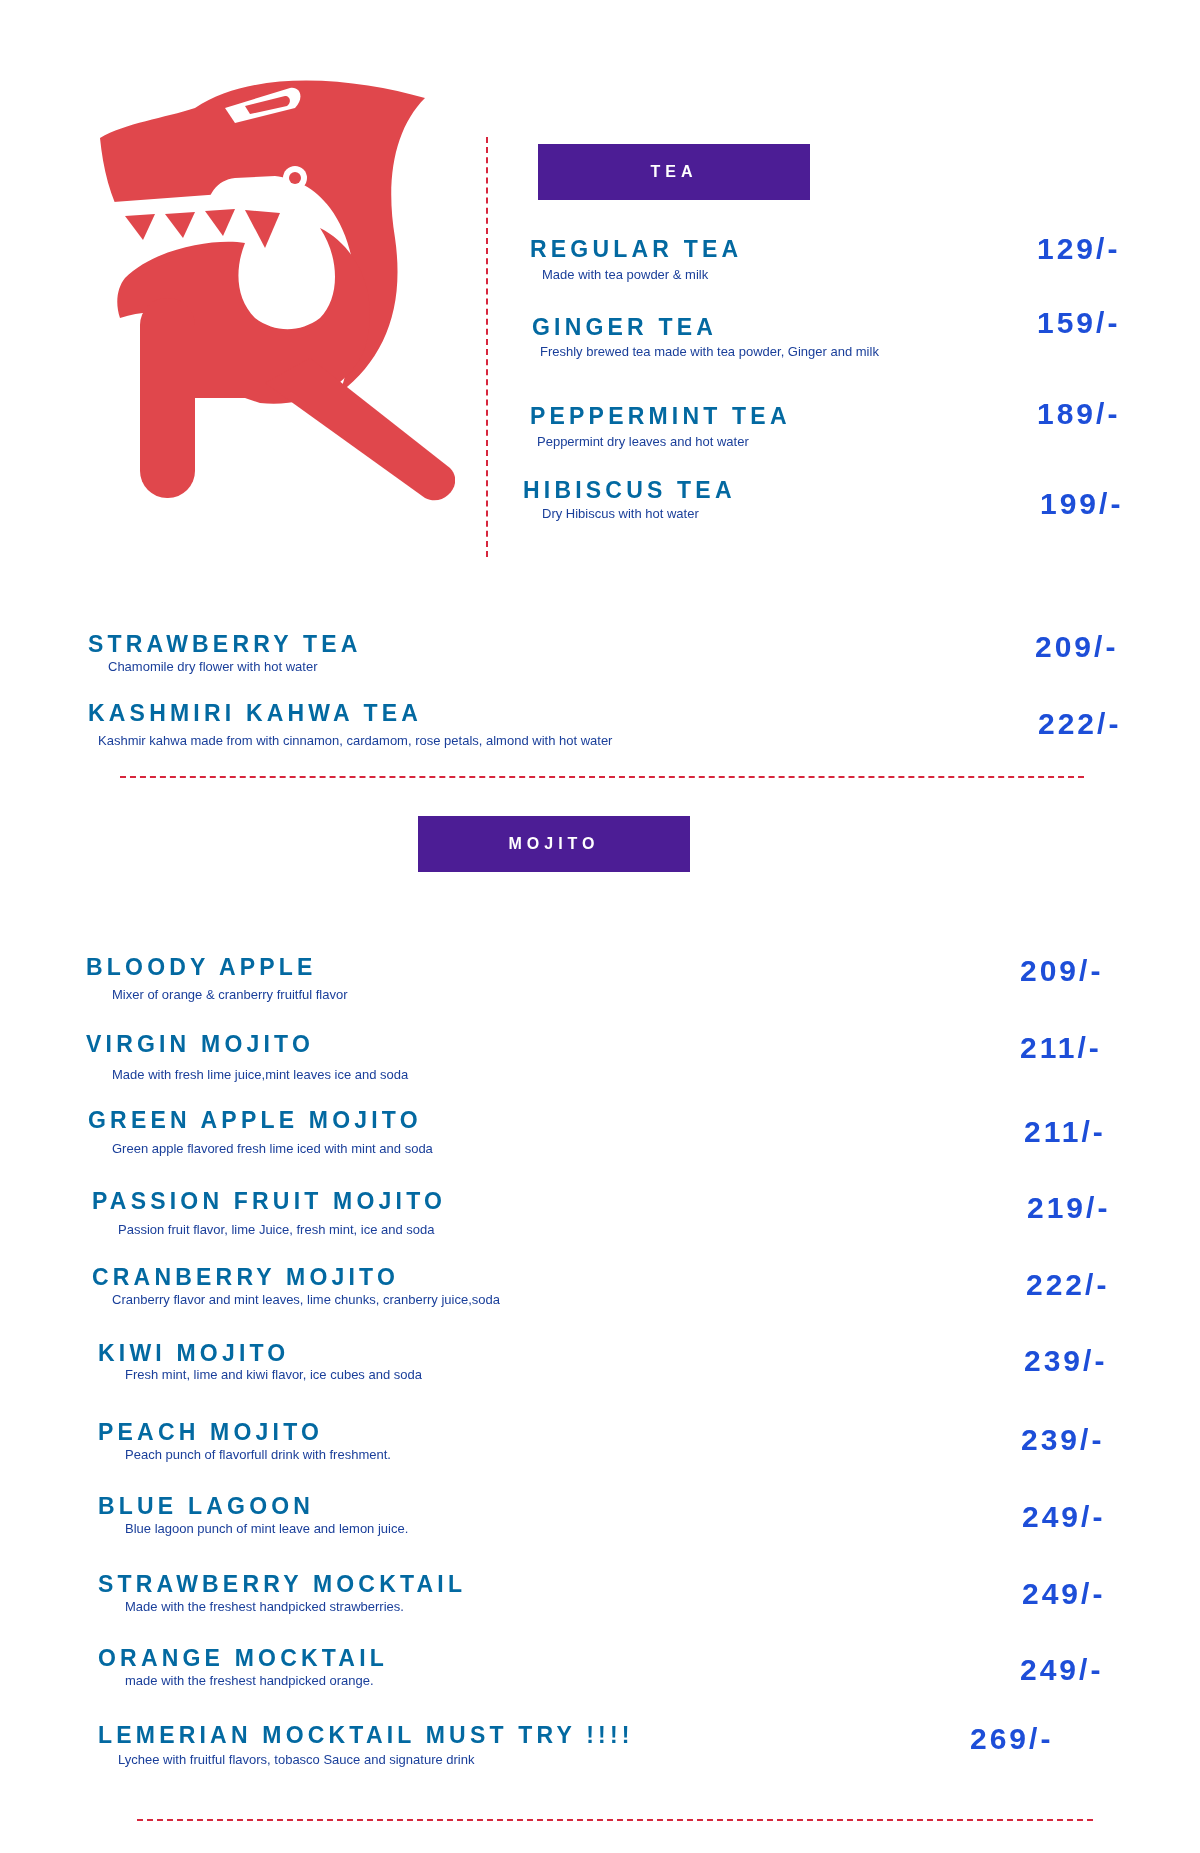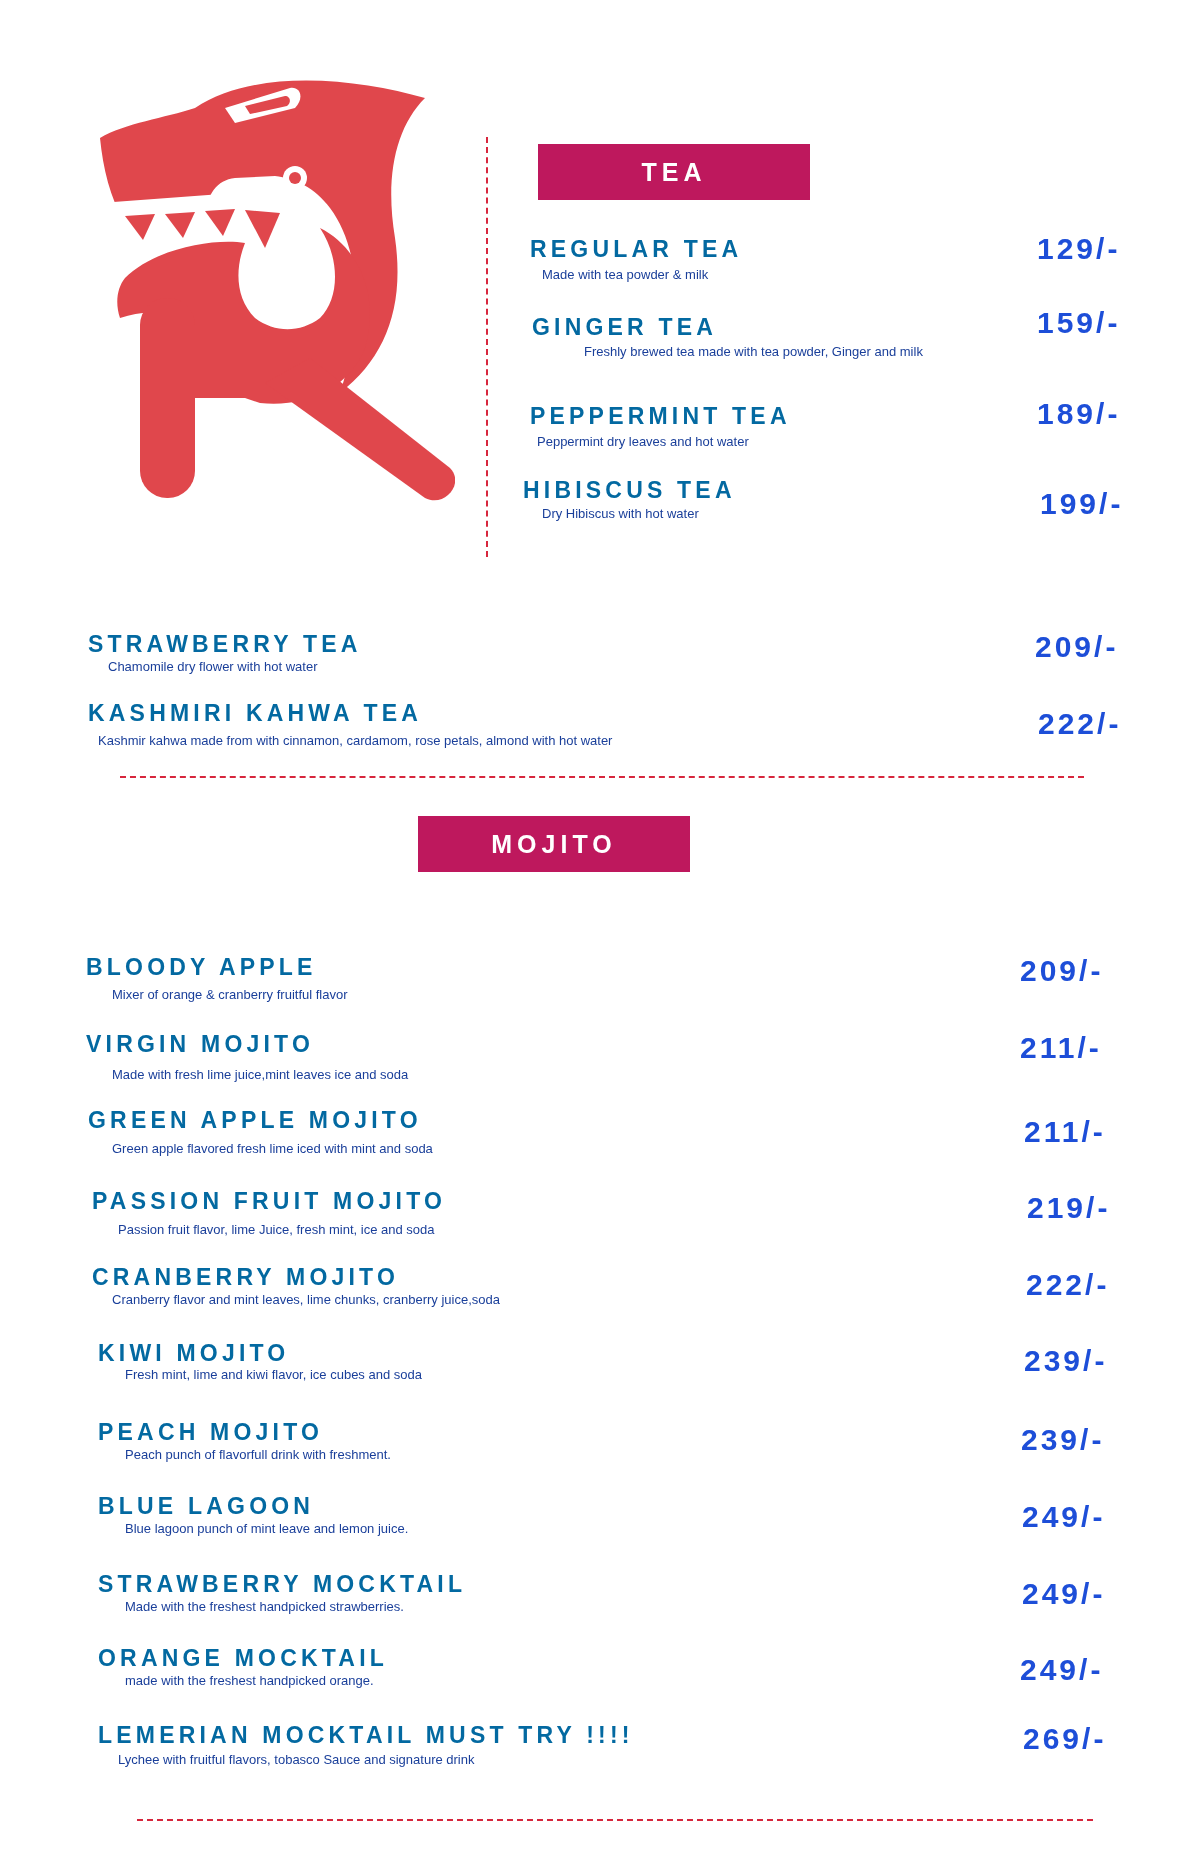--- a/index.html
+++ b/index.html
@@ -2,22 +2,22 @@
 <html><head>
 <meta charset="utf-8">
 <style>
   html, body { margin: 0; padding: 0; background: #ffffff; }
   body { width: 1200px; height: 1853px; position: relative; overflow: hidden;
          font-family: "Liberation Sans", sans-serif; }
   .abs { position: absolute; }
   .logo { left: 95px; top: 68px; width: 360px; height: 440px; }
   .vline { left: 486px; top: 137px; height: 420px; border-left: 2px dashed #d7263d; width: 0; }
   .hline { height: 0; border-top: 2px dashed #d7263d; }
-  .section-box { background: #be185d; color: #ffffff; display: flex; align-items: center;
-                 justify-content: center; font-weight: bold; font-size: 25px; letter-spacing: 5px; }
+  .section-box { background: #4c1d95; color: #ffffff; display: flex; align-items: center;
+                 justify-content: center; font-weight: bold; font-size: 16px; letter-spacing: 5px; }
   .item-name { color: #0369a1; font-weight: bold; font-size: 23px; letter-spacing: 4.2px; white-space: nowrap; }
   .item-desc { color: #1a3f9a; font-size: 13px; white-space: nowrap; }
   .item-price { color: #1d4ed8; font-weight: bold; font-size: 30px; letter-spacing: 3px; white-space: nowrap; }
 </style>
 </head>
 <body>
 
 <div class="abs logo">
   <svg width="360" height="440" viewBox="0 0 360 440">
     <g fill="#e0474c">
@@ -50,21 +50,21 @@
 
 <div class="abs section-box" style="left:538px; top:144px; width:272px; height:56px;">
   <span>TEA</span>
 </div>
 
 <div class="abs item-name" style="left:530px; top:236px;">REGULAR TEA</div>
 <div class="abs item-desc" style="left:542px; top:267px;">Made with tea powder &amp; milk</div>
 <div class="abs item-price" style="left:1037px; top:232px;">129/-</div>
 
 <div class="abs item-name" style="left:532px; top:314px;">GINGER TEA</div>
-<div class="abs item-desc" style="left:540px; top:344px;margin-left:44px;">Freshly brewed tea made with tea powder, Ginger and milk</div>
+<div class="abs item-desc" style="left:540px; top:344px;">Freshly brewed tea made with tea powder, Ginger and milk</div>
 <div class="abs item-price" style="left:1037px; top:306px;">159/-</div>
 
 <div class="abs item-name" style="left:530px; top:403px;">PEPPERMINT TEA</div>
 <div class="abs item-desc" style="left:537px; top:434px;">Peppermint dry leaves and hot water</div>
 <div class="abs item-price" style="left:1037px; top:397px;">189/-</div>
 
 <div class="abs item-name" style="left:523px; top:477px;">HIBISCUS TEA</div>
 <div class="abs item-desc" style="left:542px; top:506px;">Dry Hibiscus with hot water</div>
 <div class="abs item-price" style="left:1040px; top:487px;">199/-</div>
 
@@ -117,15 +117,15 @@
 <div class="abs item-name" style="left:98px; top:1571px;">STRAWBERRY MOCKTAIL</div>
 <div class="abs item-desc" style="left:125px; top:1599px;">Made with the freshest handpicked strawberries.</div>
 <div class="abs item-price" style="left:1022px; top:1577px;">249/-</div>
 
 <div class="abs item-name" style="left:98px; top:1645px;">ORANGE MOCKTAIL</div>
 <div class="abs item-desc" style="left:125px; top:1673px;">made with the freshest handpicked orange.</div>
 <div class="abs item-price" style="left:1020px; top:1653px;">249/-</div>
 
 <div class="abs item-name" style="left:98px; top:1722px;">LEMERIAN MOCKTAIL MUST TRY !!!!</div>
 <div class="abs item-desc" style="left:118px; top:1752px;">Lychee with fruitful flavors, tobasco Sauce and signature drink</div>
-<div class="abs item-price" style="left:1023px; top:1722px;">269/-</div>
+<div class="abs item-price" style="left:970px; top:1722px;">269/-</div>
 
 <div class="abs hline" style="left:137px; top:1819px; width:956px;"></div>
 
 </body></html>

